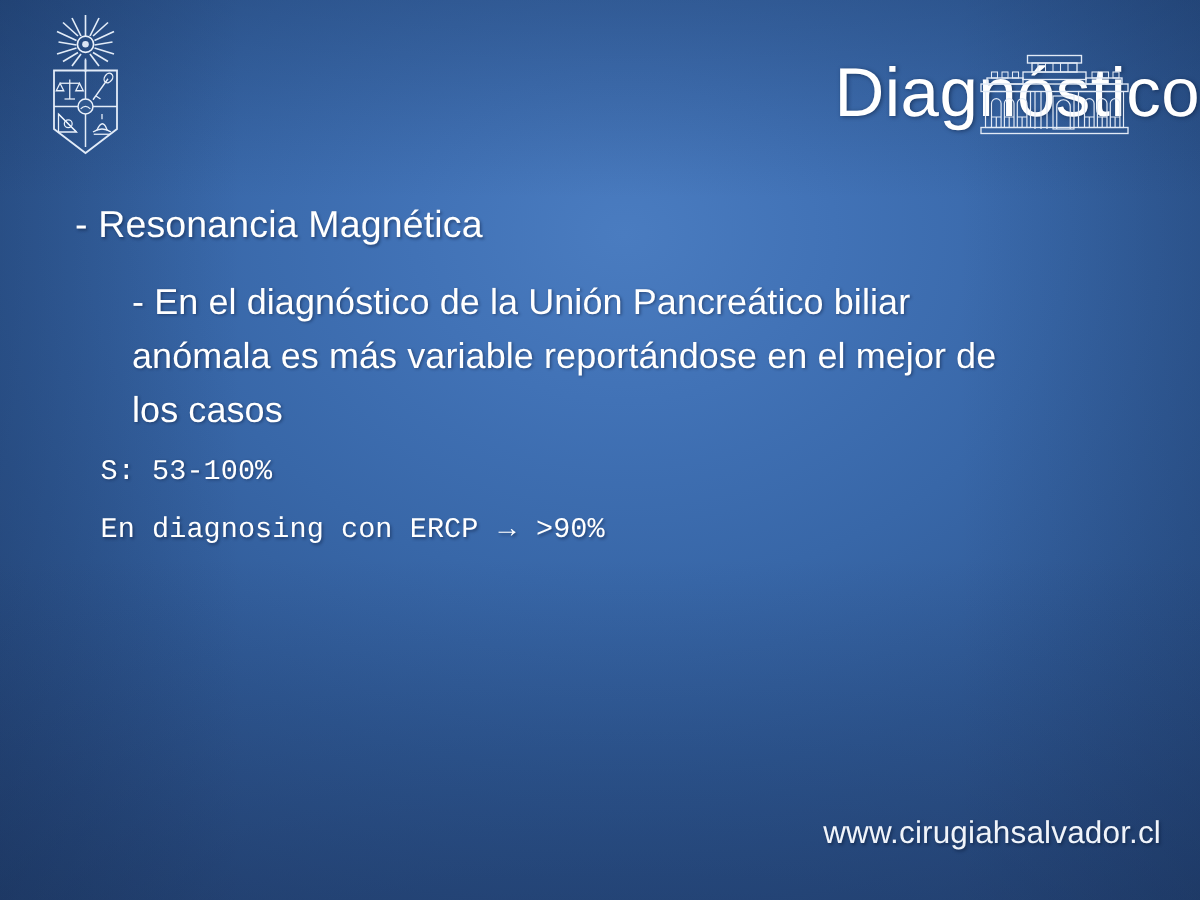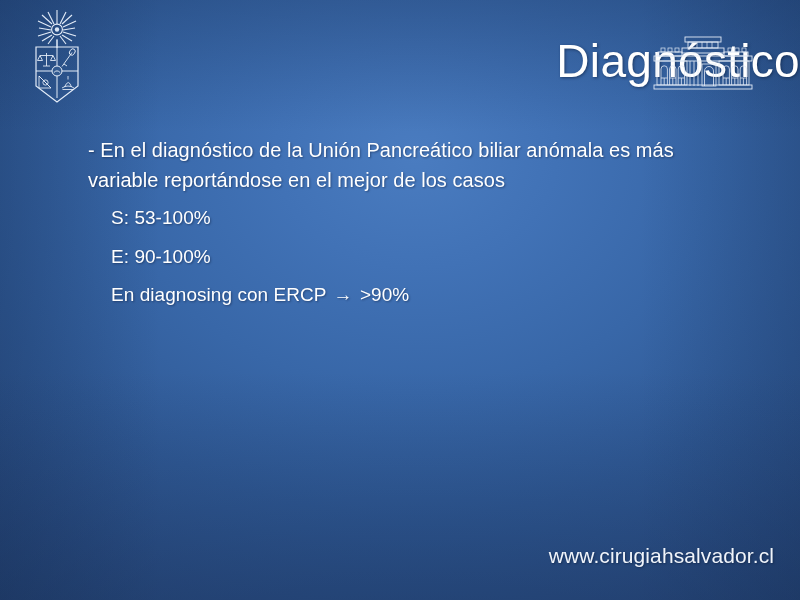--- a/index.html
+++ b/index.html
@@ -83,33 +83,34 @@
     text-shadow: 1px 1px 2px rgba(10,25,55,0.45);
   }
   .level1 {
     font-size: 25px;
     padding-left: 50px;
     line-height: 1.25;
     margin-bottom: 18px;
     letter-spacing: 0.1px;
   }
   .level2 {
-    font-size: 20px;
+    font-size: 24px;
     padding-left: 88px;
     padding-right: 100px;
     line-height: 1.50;
     letter-spacing: 0.05px;
     margin-bottom: 10px;
   }
   .level3 {
     font-size: 19px;
-    padding-left: 111px;
+    padding-left: 67px;
     line-height: 1.35;
     margin-bottom: 13px;
     letter-spacing: 0.05px;
+    font-family: Liberation Mono, monospace;
   }
   .arrow-glyph {
     font-weight: bold;
     font-size: 19px;
     padding: 0 2px;
   }
 
   
   .citation {
     position: absolute;
@@ -270,28 +271,28 @@
       </g>
     </svg>
   </div>
 
   <div class="title">
     <span class="title-text">Diagnóstico</span>
   </div>
 
   <div class="body-area">
 
+    <div class="level1">- Resonancia Magnética</div>
 
     <div class="level2">
       <span>- En el diagnóstico de la Unión Pancreático biliar anómala es</span>
       <span>más variable reportándose en el mejor de los casos</span>
     </div>
 
     <div class="level3">S: 53-100%</div>
-    <div class="level3">E: 90-100%</div>
 
     <div class="level3">
       <span>En diagnosing con ERCP</span>
       <span class="arrow-glyph">→</span>
       <span>&gt;90%</span>
     </div>
 
   </div>
 
 

